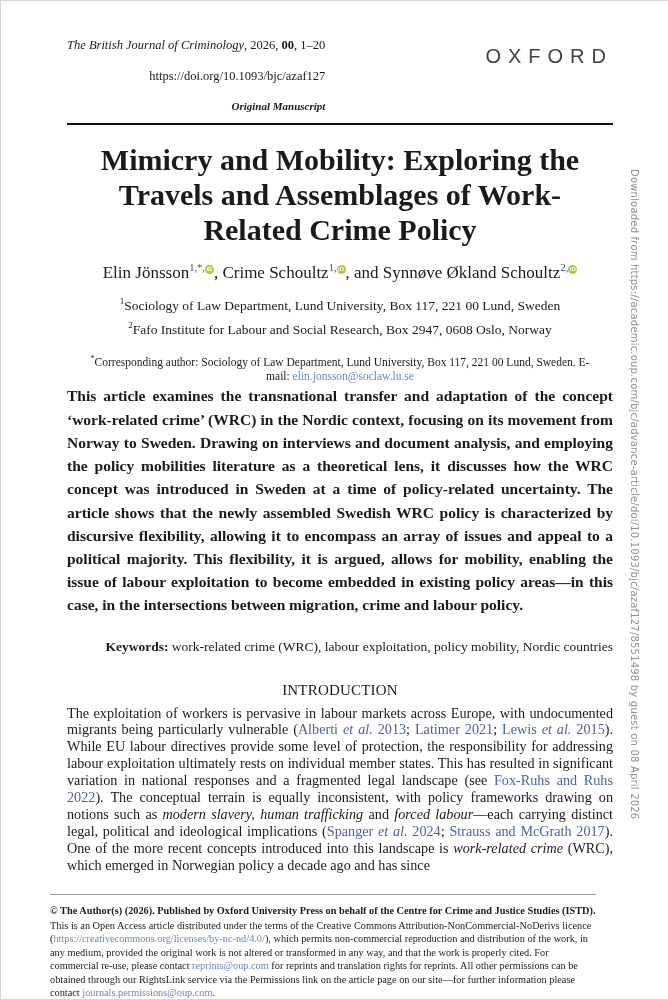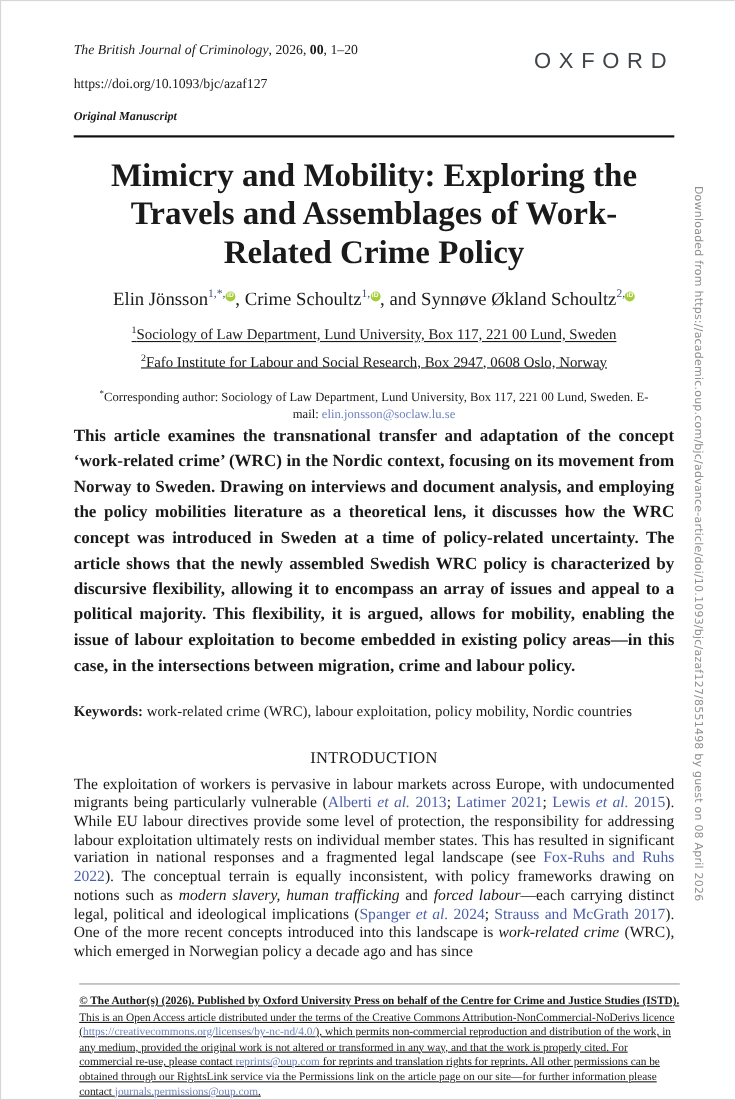--- a/index.html
+++ b/index.html
@@ -5,58 +5,58 @@
   html,body{margin:0;padding:0;}
   body{
     width:668px;height:1000px;position:relative;background:#ffffff;
     font-family:"Liberation Serif", serif;color:#1a1a1a;overflow:hidden;
   }
   .page{position:absolute;inset:0;border-top:1px solid #d6d6d6;border-left:1px solid #d6d6d6;border-bottom:1px solid #d6d6d6;}
   .content{position:absolute;left:66px;width:546px;top:0;}
 
   
   .header-row{display:flex;justify-content:space-between;align-items:flex-start;margin-top:36px;}
-  .header-left{font-size:12.5px;line-height:16px;}
+  .header-left{font-size:12.5px;line-height:16px;text-align:right;}
   .journal-name{font-style:italic;}
   .vol-bold{font-weight:bold;}
   .doi-line{font-size:12.5px;margin-top:15px;}
   .article-type{font-weight:bold;margin-top:14px;font-size:11px;font-style:italic;}
   .logo{font-family:"Liberation Sans",sans-serif;font-size:20px;letter-spacing:7px;color:var(--logo,#3f444a);margin-top:8px;font-weight:400;margin-left:13px;}
   .header-rule{height:2px;background:#111;margin-top:9px;}
 
   
   .title{font-size:30px;line-height:35px;font-weight:bold;text-align:center;max-width:500px;margin:17px auto 0 auto;}
   .authors{text-align:center;font-size:17px;margin-top:15px;}
   .authors sup{font-size:10.5px;color:#3d4c86;}
   .orcid{display:inline-block;width:9px;height:9px;border-radius:50%;background:var(--orcid,#a6ce39);color:#fff;
          font-family:"Liberation Sans",sans-serif;font-size:6px;line-height:9px;text-align:center;vertical-align:super;font-weight:bold;}
-  .affiliations{text-align:center;font-size:13.5px;line-height:21px;margin-top:8px;text-decoration:underline;}
+  .affiliations{text-align:center;font-size:13.5px;line-height:21px;margin-top:8px;}
   .affiliations sup{font-size:9px;}
   .correspondence{text-align:center;font-size:11.5px;line-height:15px;margin-top:11px;max-width:520px;margin-left:auto;margin-right:auto;}
   .correspondence sup{font-size:8px;}
   .email-link{color:var(--link-light,#6d83bd);}
 
   
   .abstract{font-weight:bold;font-size:15.5px;line-height:23.2px;text-align:justify;}
-  .keywords{font-size:13.5px;margin-top:22px;}
+  .keywords{font-size:13.5px;margin-top:22px;text-align:right;}
   .keywords .kw-label{font-weight:bold;}
 
   
   .section-heading{text-align:center;font-weight:normal;font-size:15px;margin-top:27px;letter-spacing:0.2px;}
   .body-para{font-size:14.2px;line-height:16.9px;text-align:justify;margin-top:6px;}
 
   
   .run-t{}
   .run-i{font-style:italic;}
   .run-c{color:var(--link,#4a5fa8);}
   .run-ci{color:var(--link,#4a5fa8);font-style:italic;}
   .run-l{color:var(--link-light,#6d83bd);}
 
   
-  .footer{position:absolute;left:71px;width:546px;top:893px;text-decoration:underline;}
+  .footer{position:absolute;left:49px;width:546px;top:893px;}
   .footer-rule{height:1px;background:#9a9a9a;}
   .footer-copyright{font-weight:bold;font-size:10.3px;line-height:13.5px;margin-top:9px;font-family:"Liberation Serif",serif;}
   .footer-license{font-size:10.3px;line-height:13.5px;margin-top:1px;}
 
   
   .sidebar-vertical{
     position:absolute;left:628px;top:168px;height:660px;
     writing-mode:vertical-rl;text-orientation:mixed;
     font-family:"DejaVu Sans",sans-serif;font-size:10px;color:var(--sidebar,#8f8f8f);
     letter-spacing:0.2px;white-space:nowrap;

